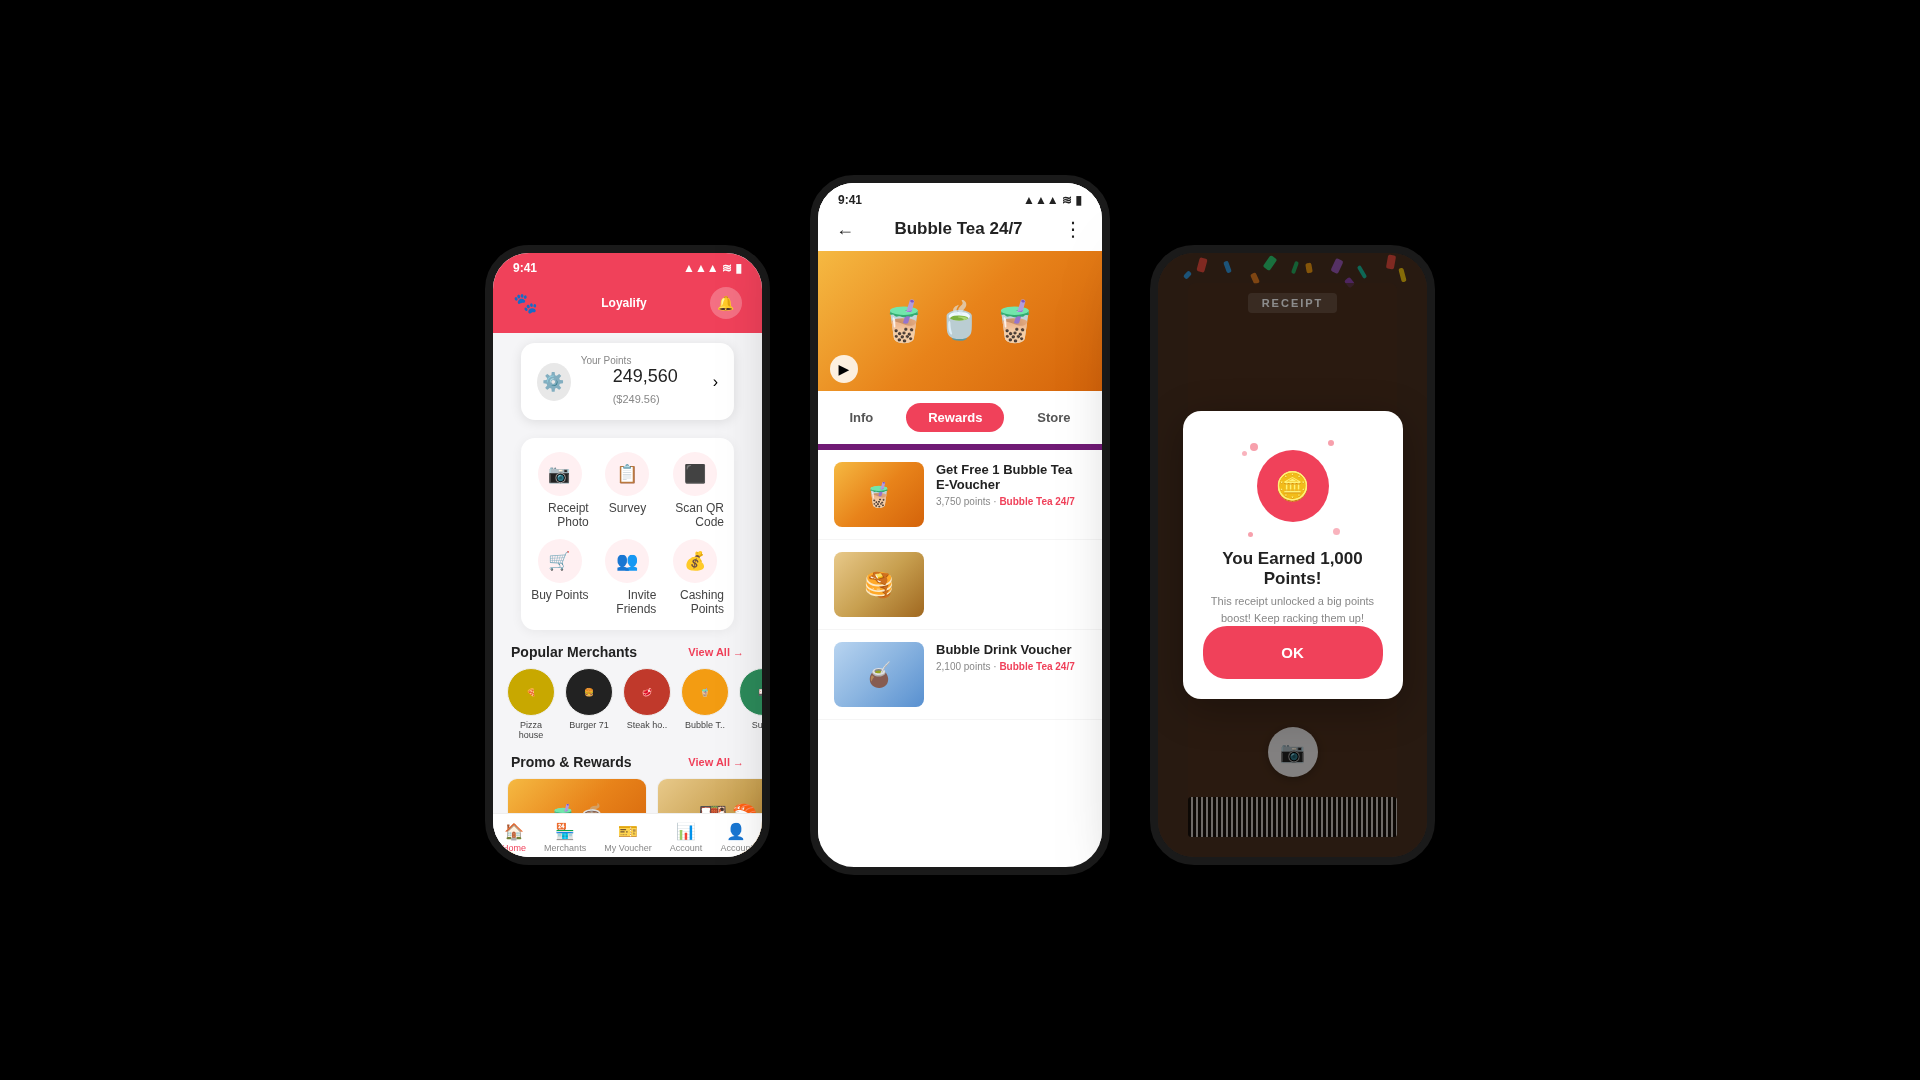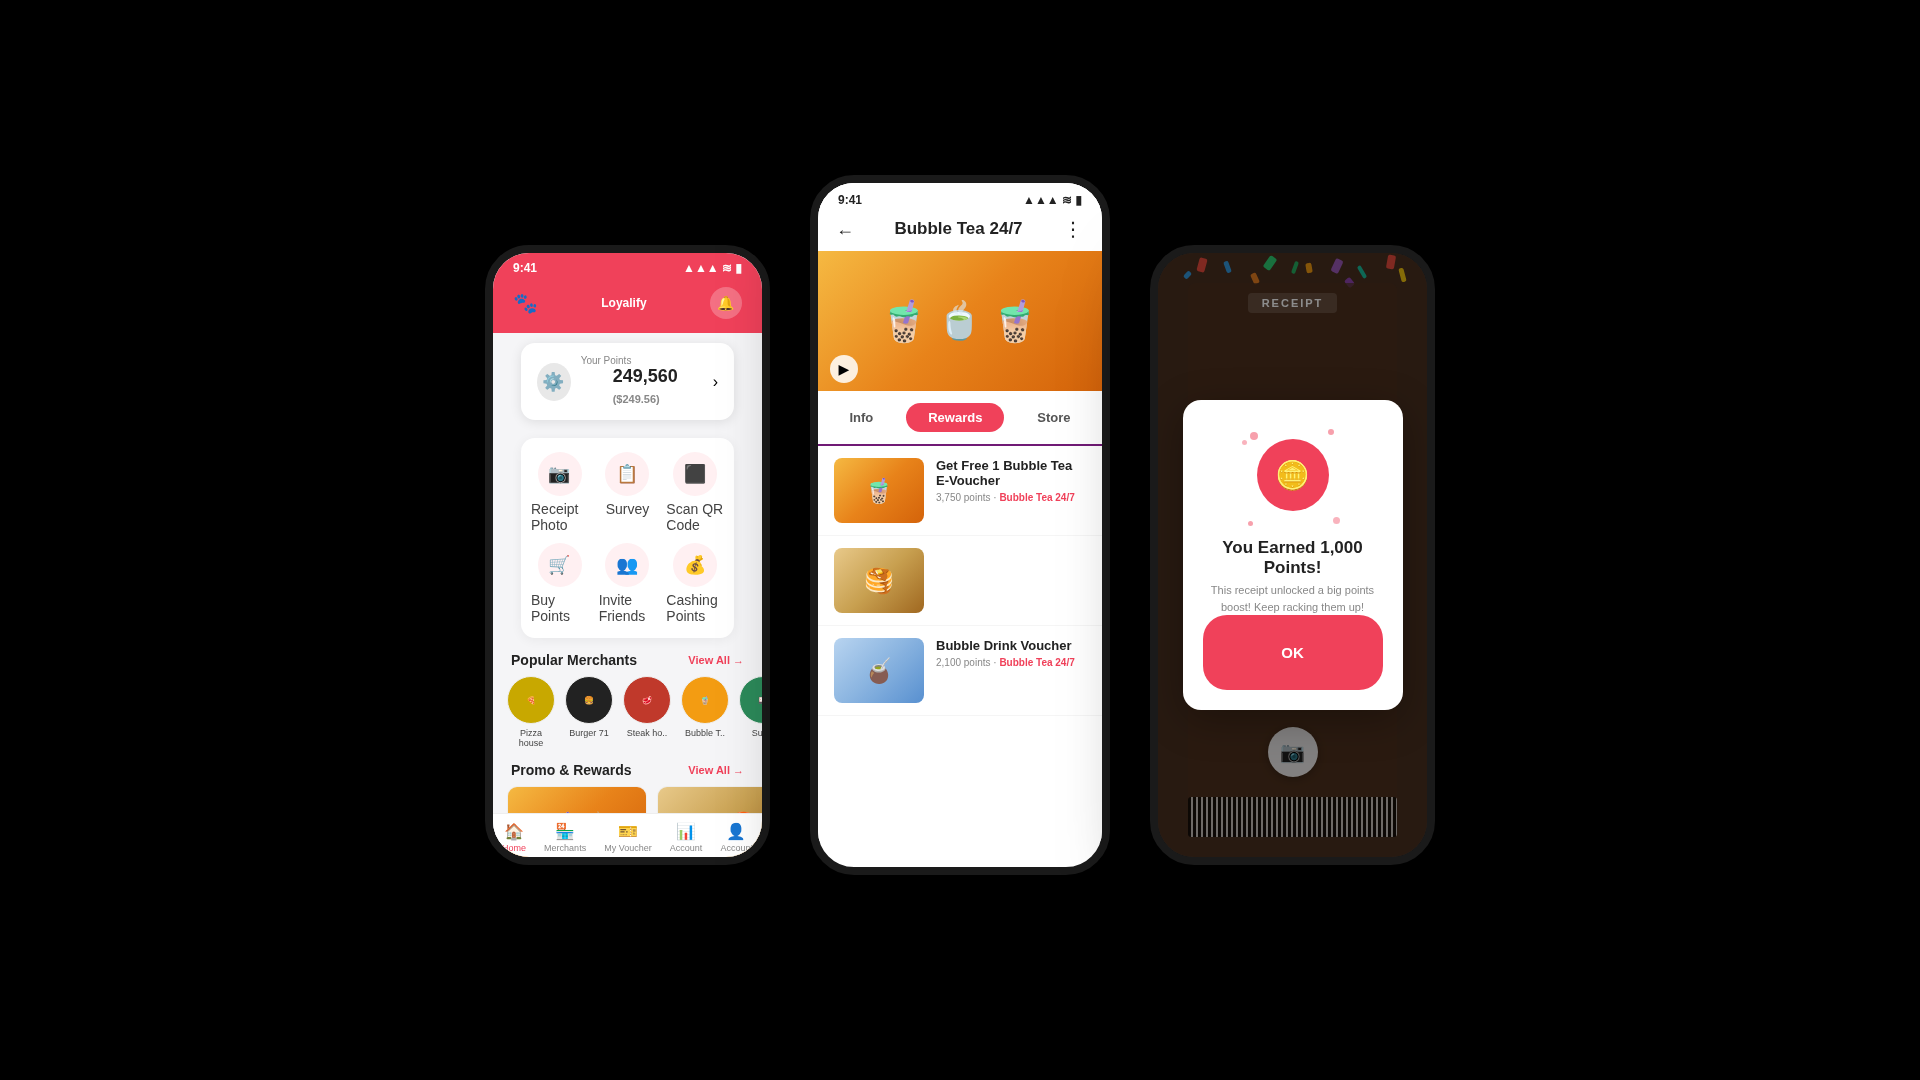--- a/index.html
+++ b/index.html
@@ -109,21 +109,21 @@
       font-size: 18px;
     }
 
     .points-label {
       font-size: 10px;
       color: #888;
     }
 
     .points-value {
       font-size: 18px;
-      font-weight: 700;
+      font-weight: 400;
       color: #222;
       margin-left: 32px;
     }
 
     .points-usd {
       font-size: 11px;
       color: #888;
     }
 
     .quick-actions {
@@ -150,23 +150,23 @@
       background: #fff0f2;
       border-radius: 50%;
       display: flex;
       align-items: center;
       justify-content: center;
       font-size: 18px;
       color: #f0415a;
     }
 
     .action-label {
-      font-size: 14px;
+      font-size: 12px;
       color: #444;
-      text-align: left;
+      text-align: right;
     }
 
     .section-header {
       display: flex;
       justify-content: space-between;
       align-items: center;
       padding: 4px 18px 8px;
     }
 
     .section-title {
@@ -347,21 +347,21 @@
       display: flex;
       align-items: center;
       justify-content: center;
       font-size: 14px;
     }
 
     .tabs-row {
       display: flex;
       justify-content: space-around;
       padding: 12px 4px;
-      border-bottom: 2px solid #701a75;
+      border-bottom: 6px solid #701a75;
     }
 
     .tab-btn {
       padding: 7px 22px;
       border-radius: 20px;
       font-size: 13px;
       font-weight: 600;
       cursor: pointer;
       border: none;
     }
@@ -554,21 +554,21 @@
       font-size: 11px;
       color: #888;
       line-height: 1.5;
     }
 
     .modal-ok-btn {
       background: #f0415a;
       color: white;
       border: none;
       border-radius: 24px;
-      padding: 29px 0;
+      padding: 18px 0;
       width: 100%;
       font-size: 15px;
       font-weight: 700;
       cursor: pointer;
     }
 
     
     .m1 { background: #c8a800; }
     .m2 { background: #222; }
     .m3 { background: #c0392b; }

